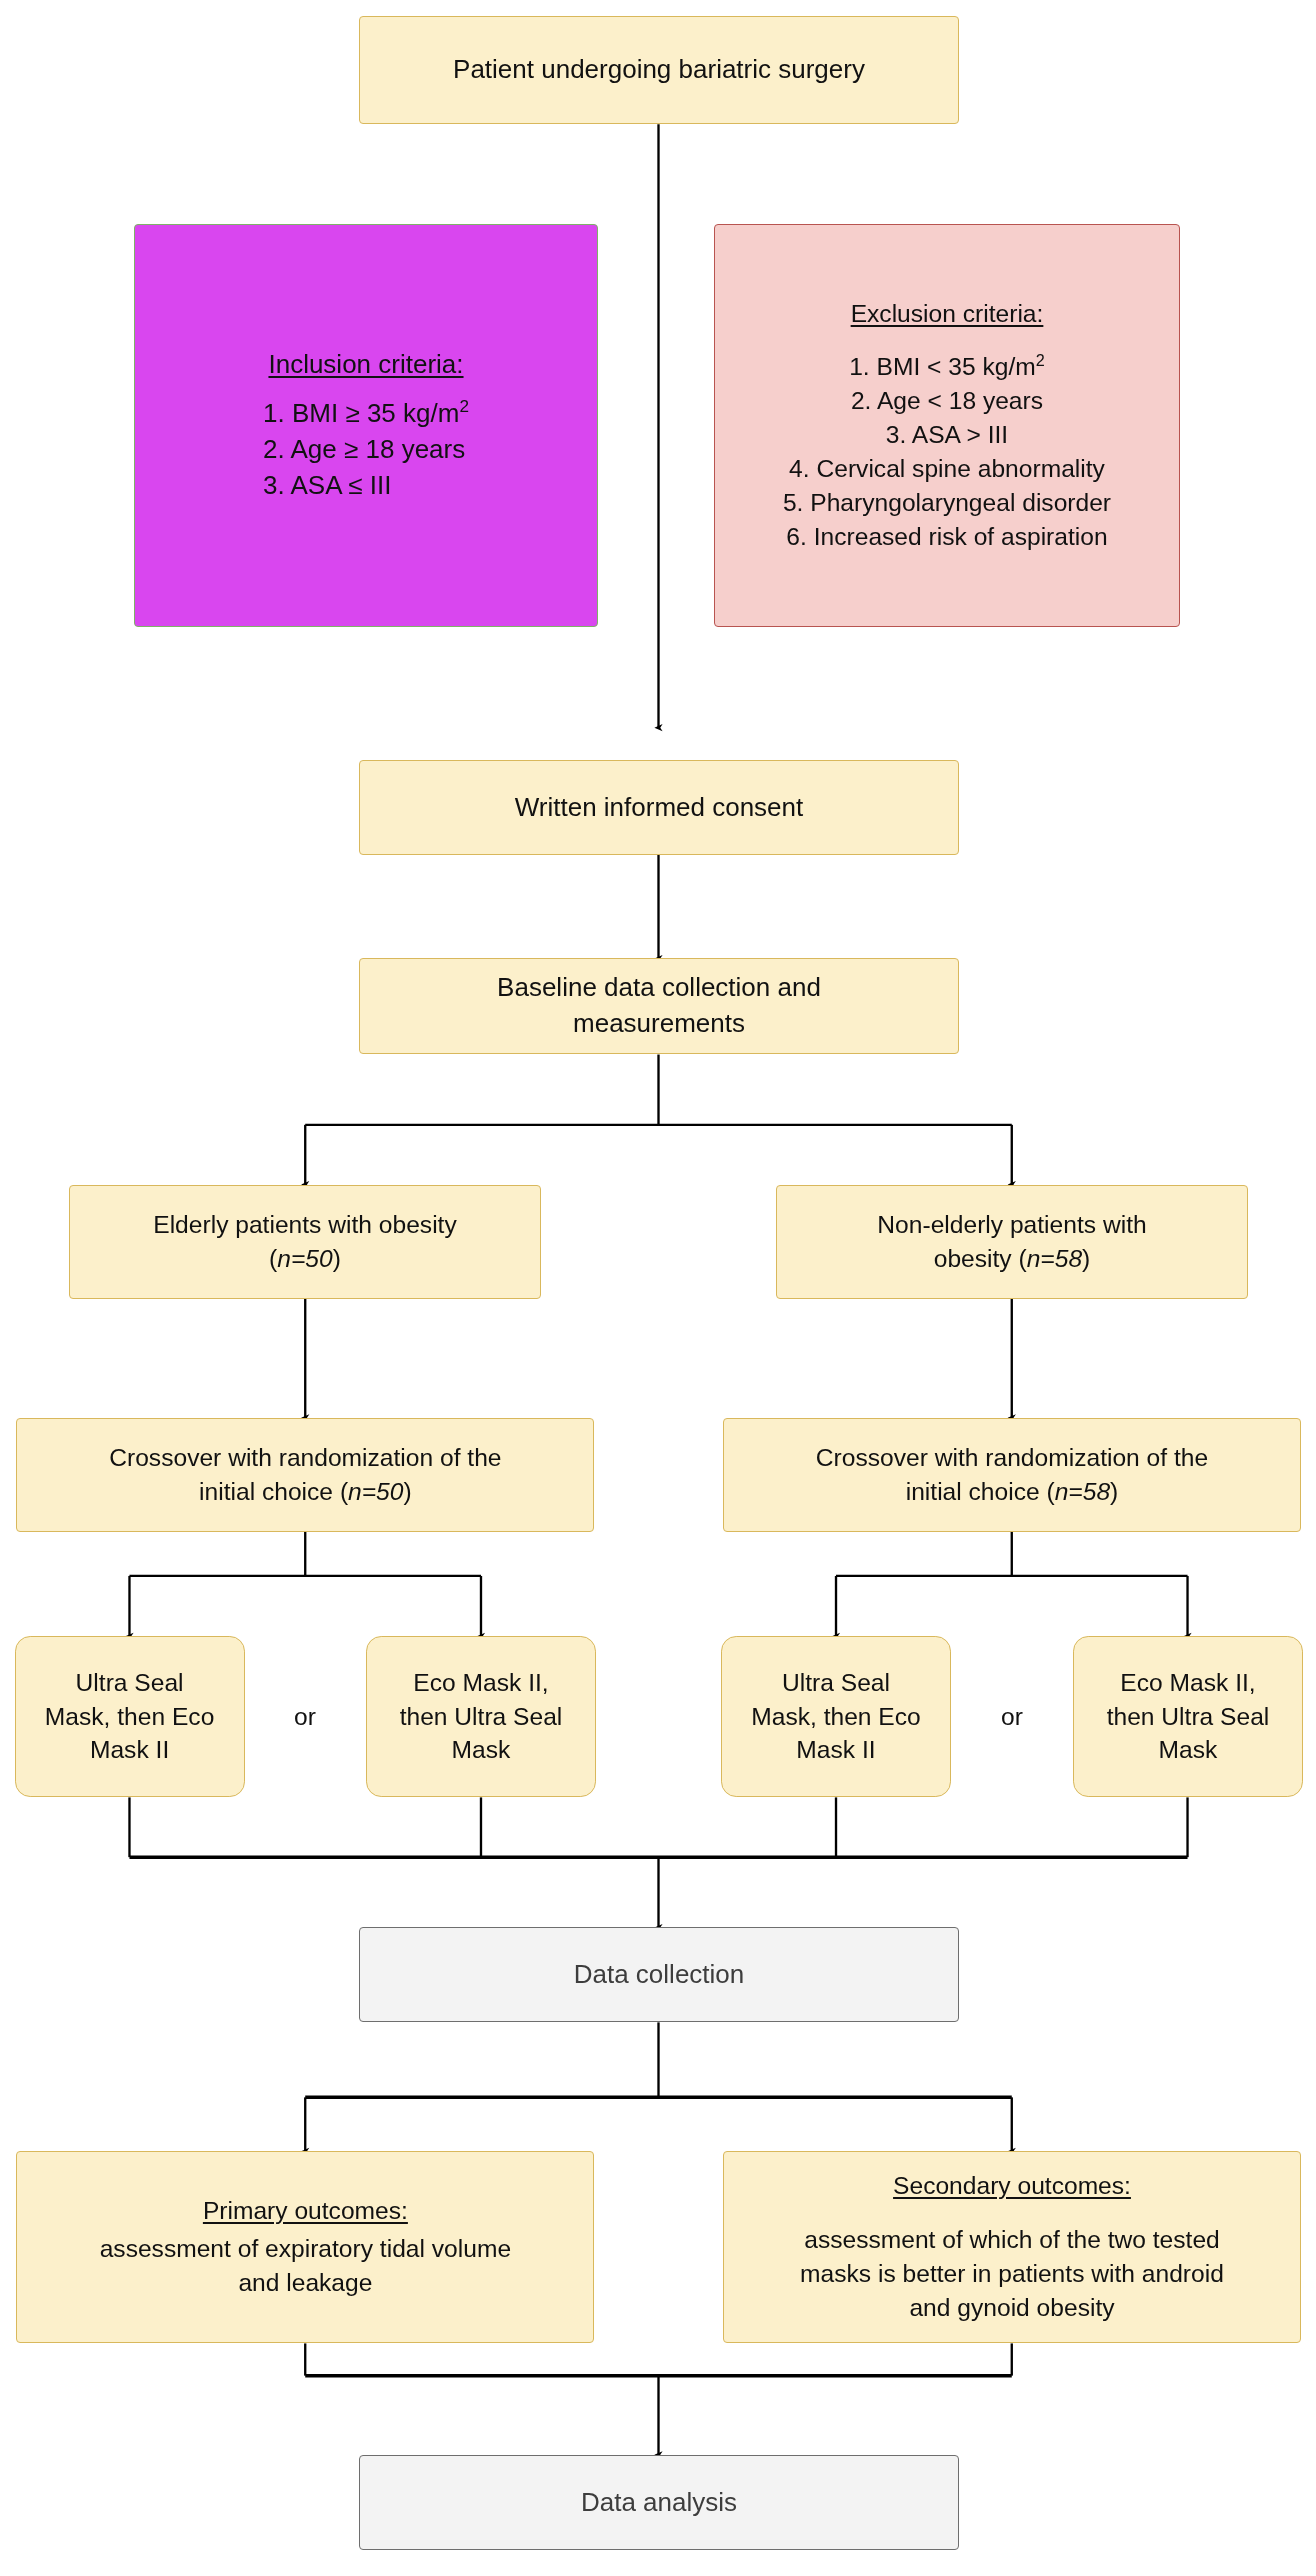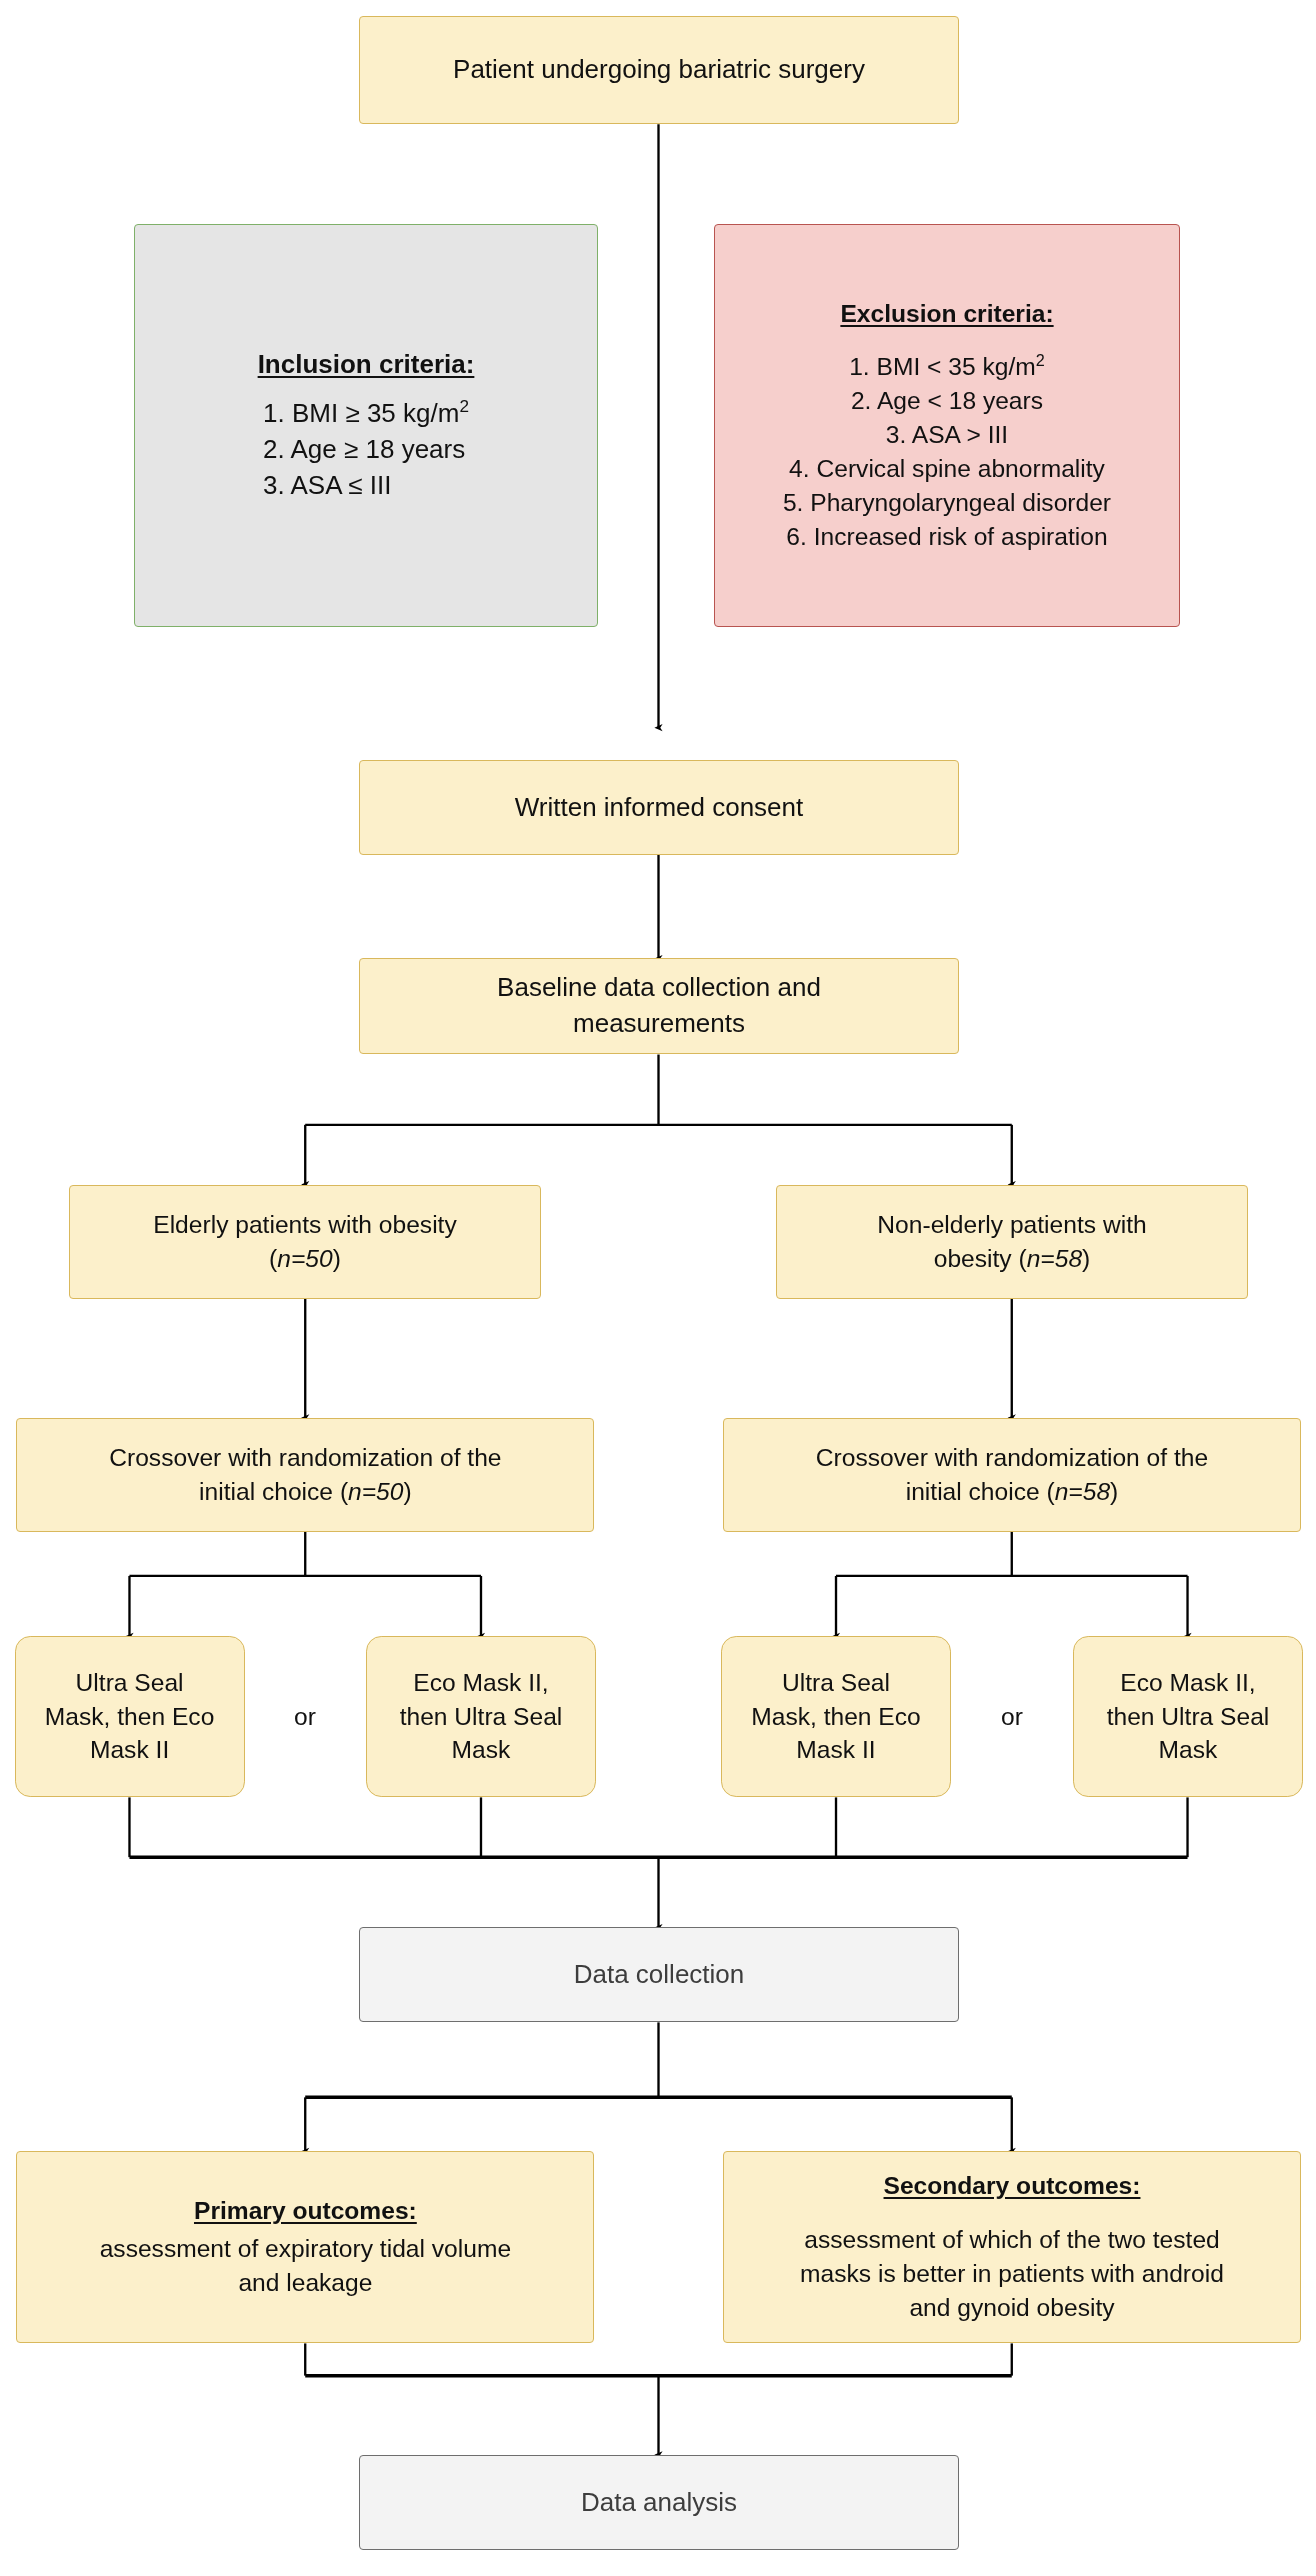--- a/index.html
+++ b/index.html
@@ -2,24 +2,24 @@
 <html style="font-size:9.4px"><head>
 <meta charset="utf-8">
 <style>
   html,body{margin:0;padding:0;background:#ffffff;}
   body{font-family:"Liberation Sans", sans-serif;}
   #stage{position:relative;width:1317px;height:2576px;background:#ffffff;overflow:hidden;}
   .node{position:absolute;box-sizing:border-box;display:flex;flex-direction:column;
         align-items:center;justify-content:center;text-align:center;
         border-radius:4px;color:#111111;line-height:1.38;}
   .n-yellow{background:#FCF0CB;border:1.8px solid #D9B85C;}
-  .n-green{background:#e5e5e5;border:1.8px solid #7FB069;}
+  .n-green{background:#d946ef;border:1.8px solid #7FB069;}
   .n-pink{background:#F6CFCC;border:1.8px solid #B85450;}
   .n-gray{background:#F3F3F3;border:1.8px solid #6E6E6E;color:#3d3d3d;}
-  .hd{font-weight:bold;text-decoration:underline;text-underline-offset:2.9px;
+  .hd{font-weight:normal;text-decoration:underline;text-underline-offset:2.9px;
       margin-bottom:13px;}
   .ln{white-space:nowrap;}
   .it{font-style:italic;}
   .sup{font-size:.66em;vertical-align:super;line-height:0;}
   .orlbl{position:absolute;display:flex;align-items:center;justify-content:center;
          color:#111;}
   svg.edges{position:absolute;left:0;top:0;width:1317px;height:2576px;
             pointer-events:none;}
 </style>
 </head>

